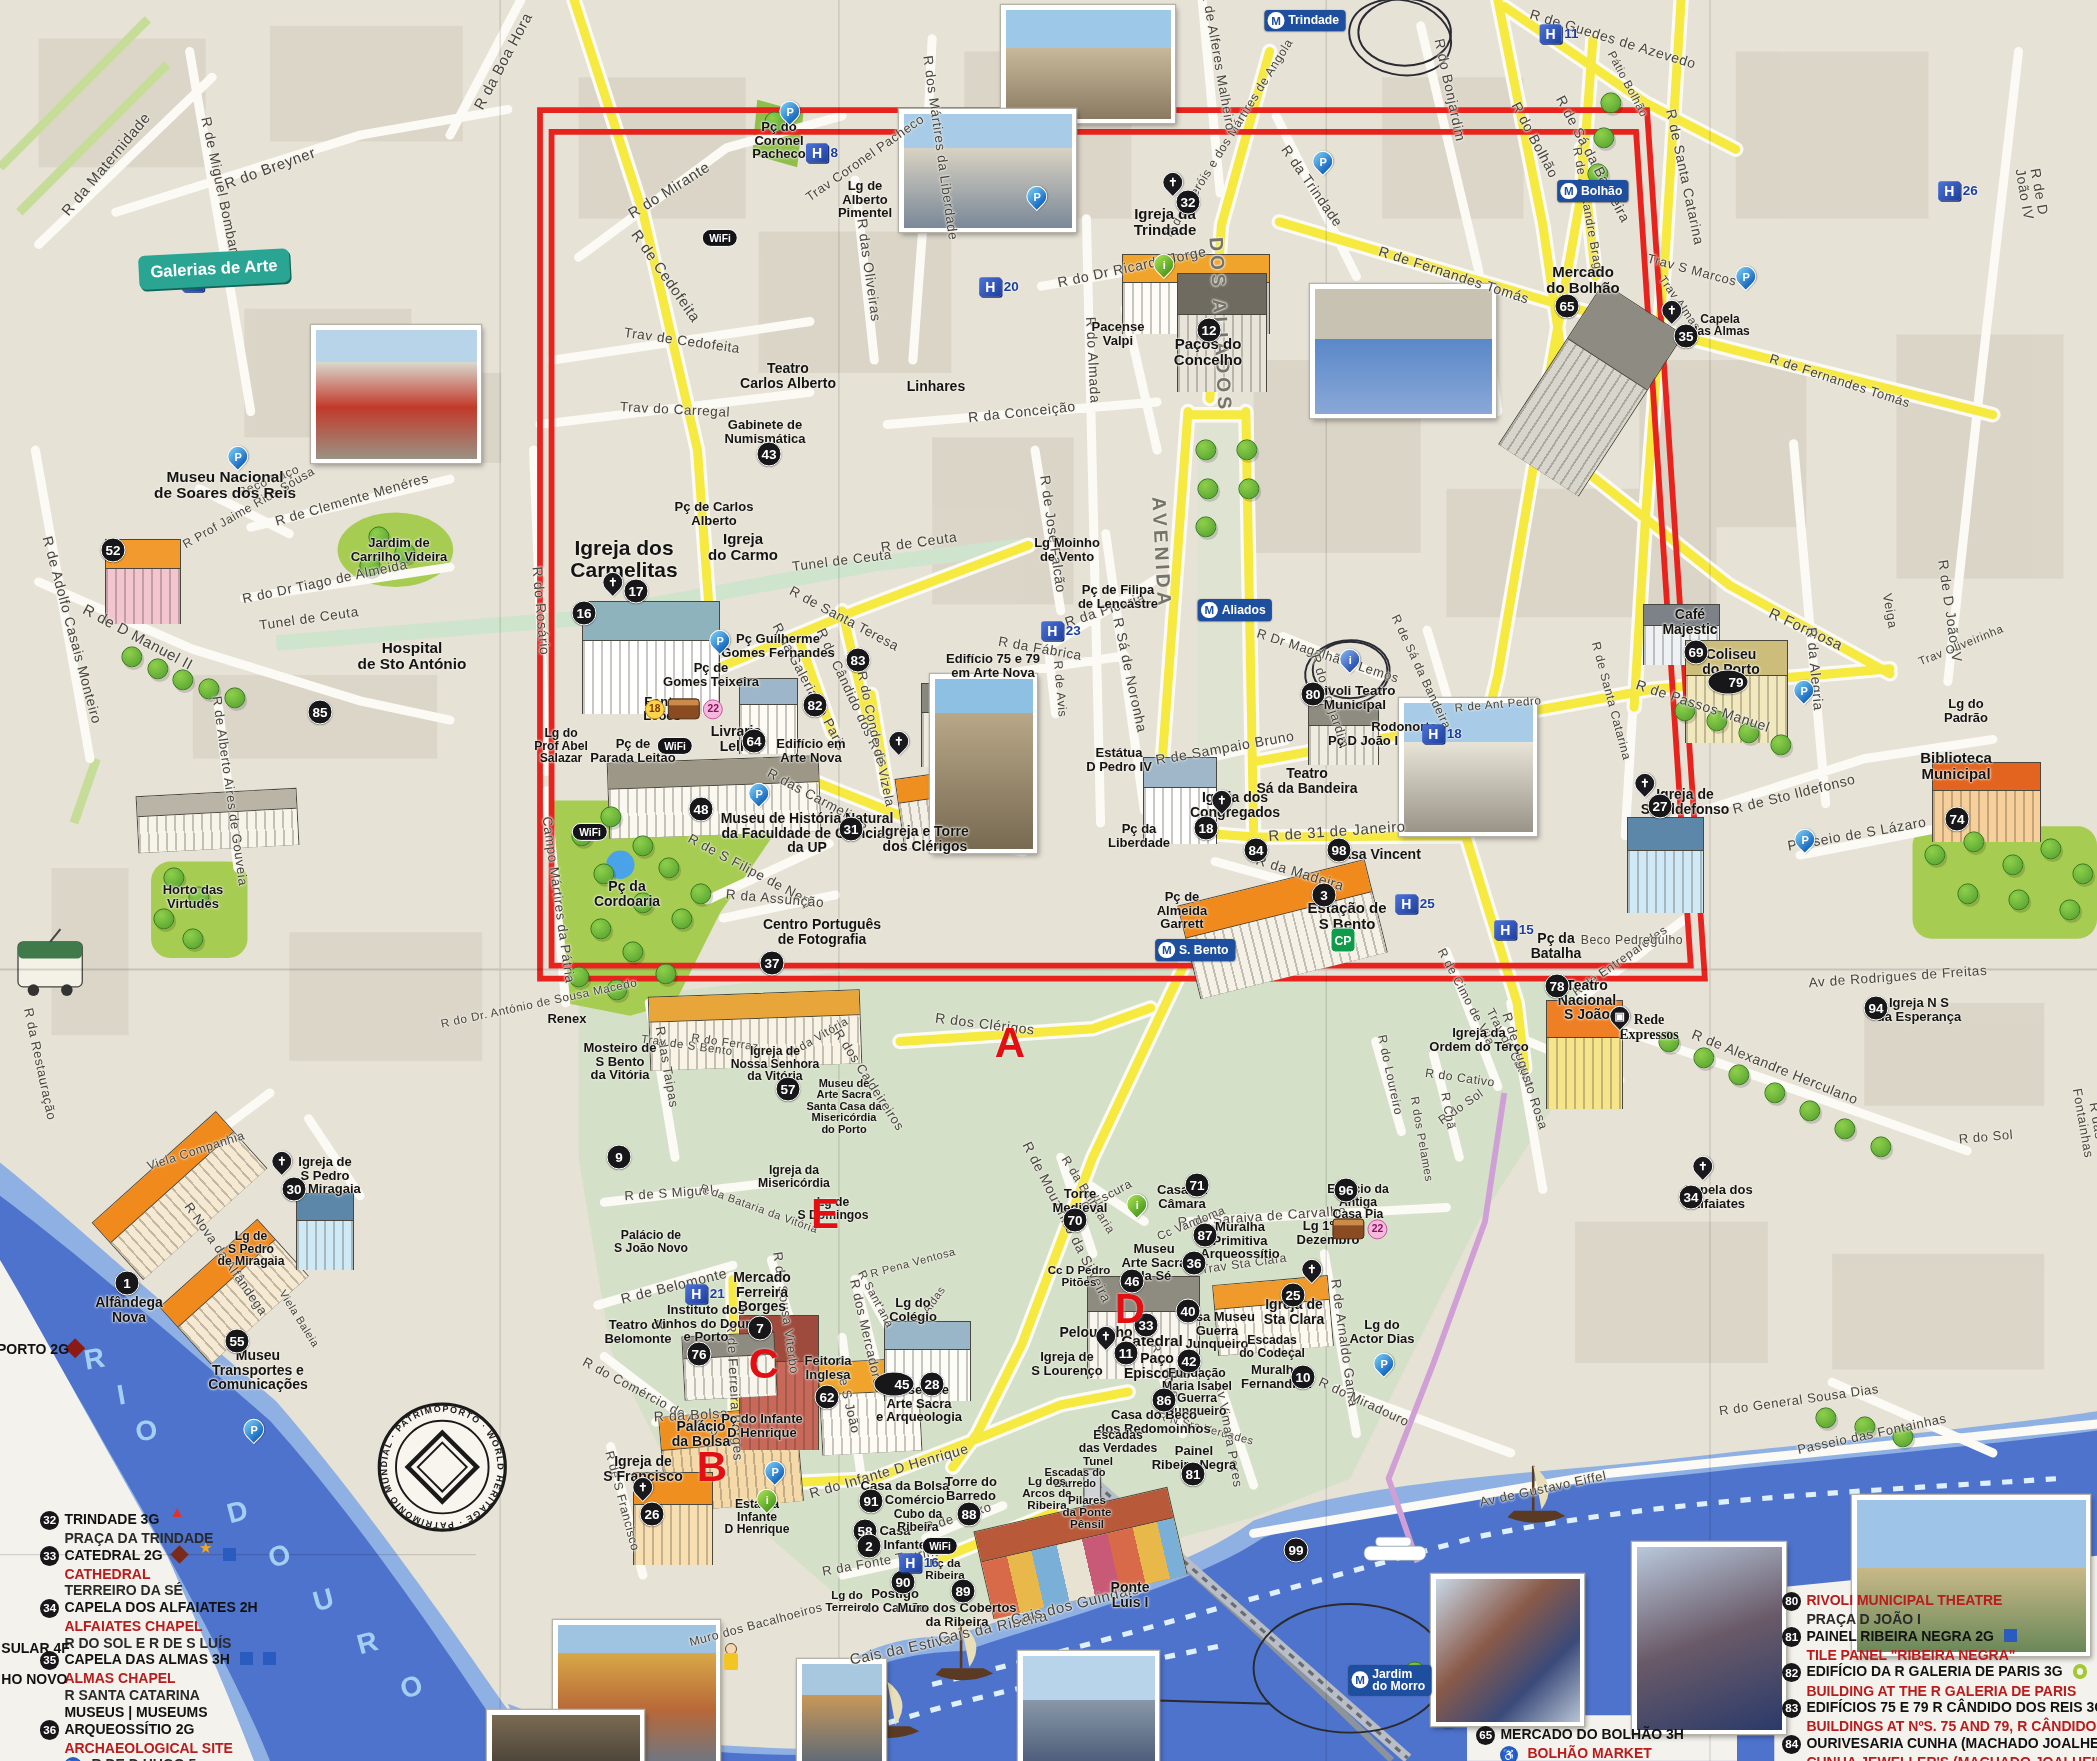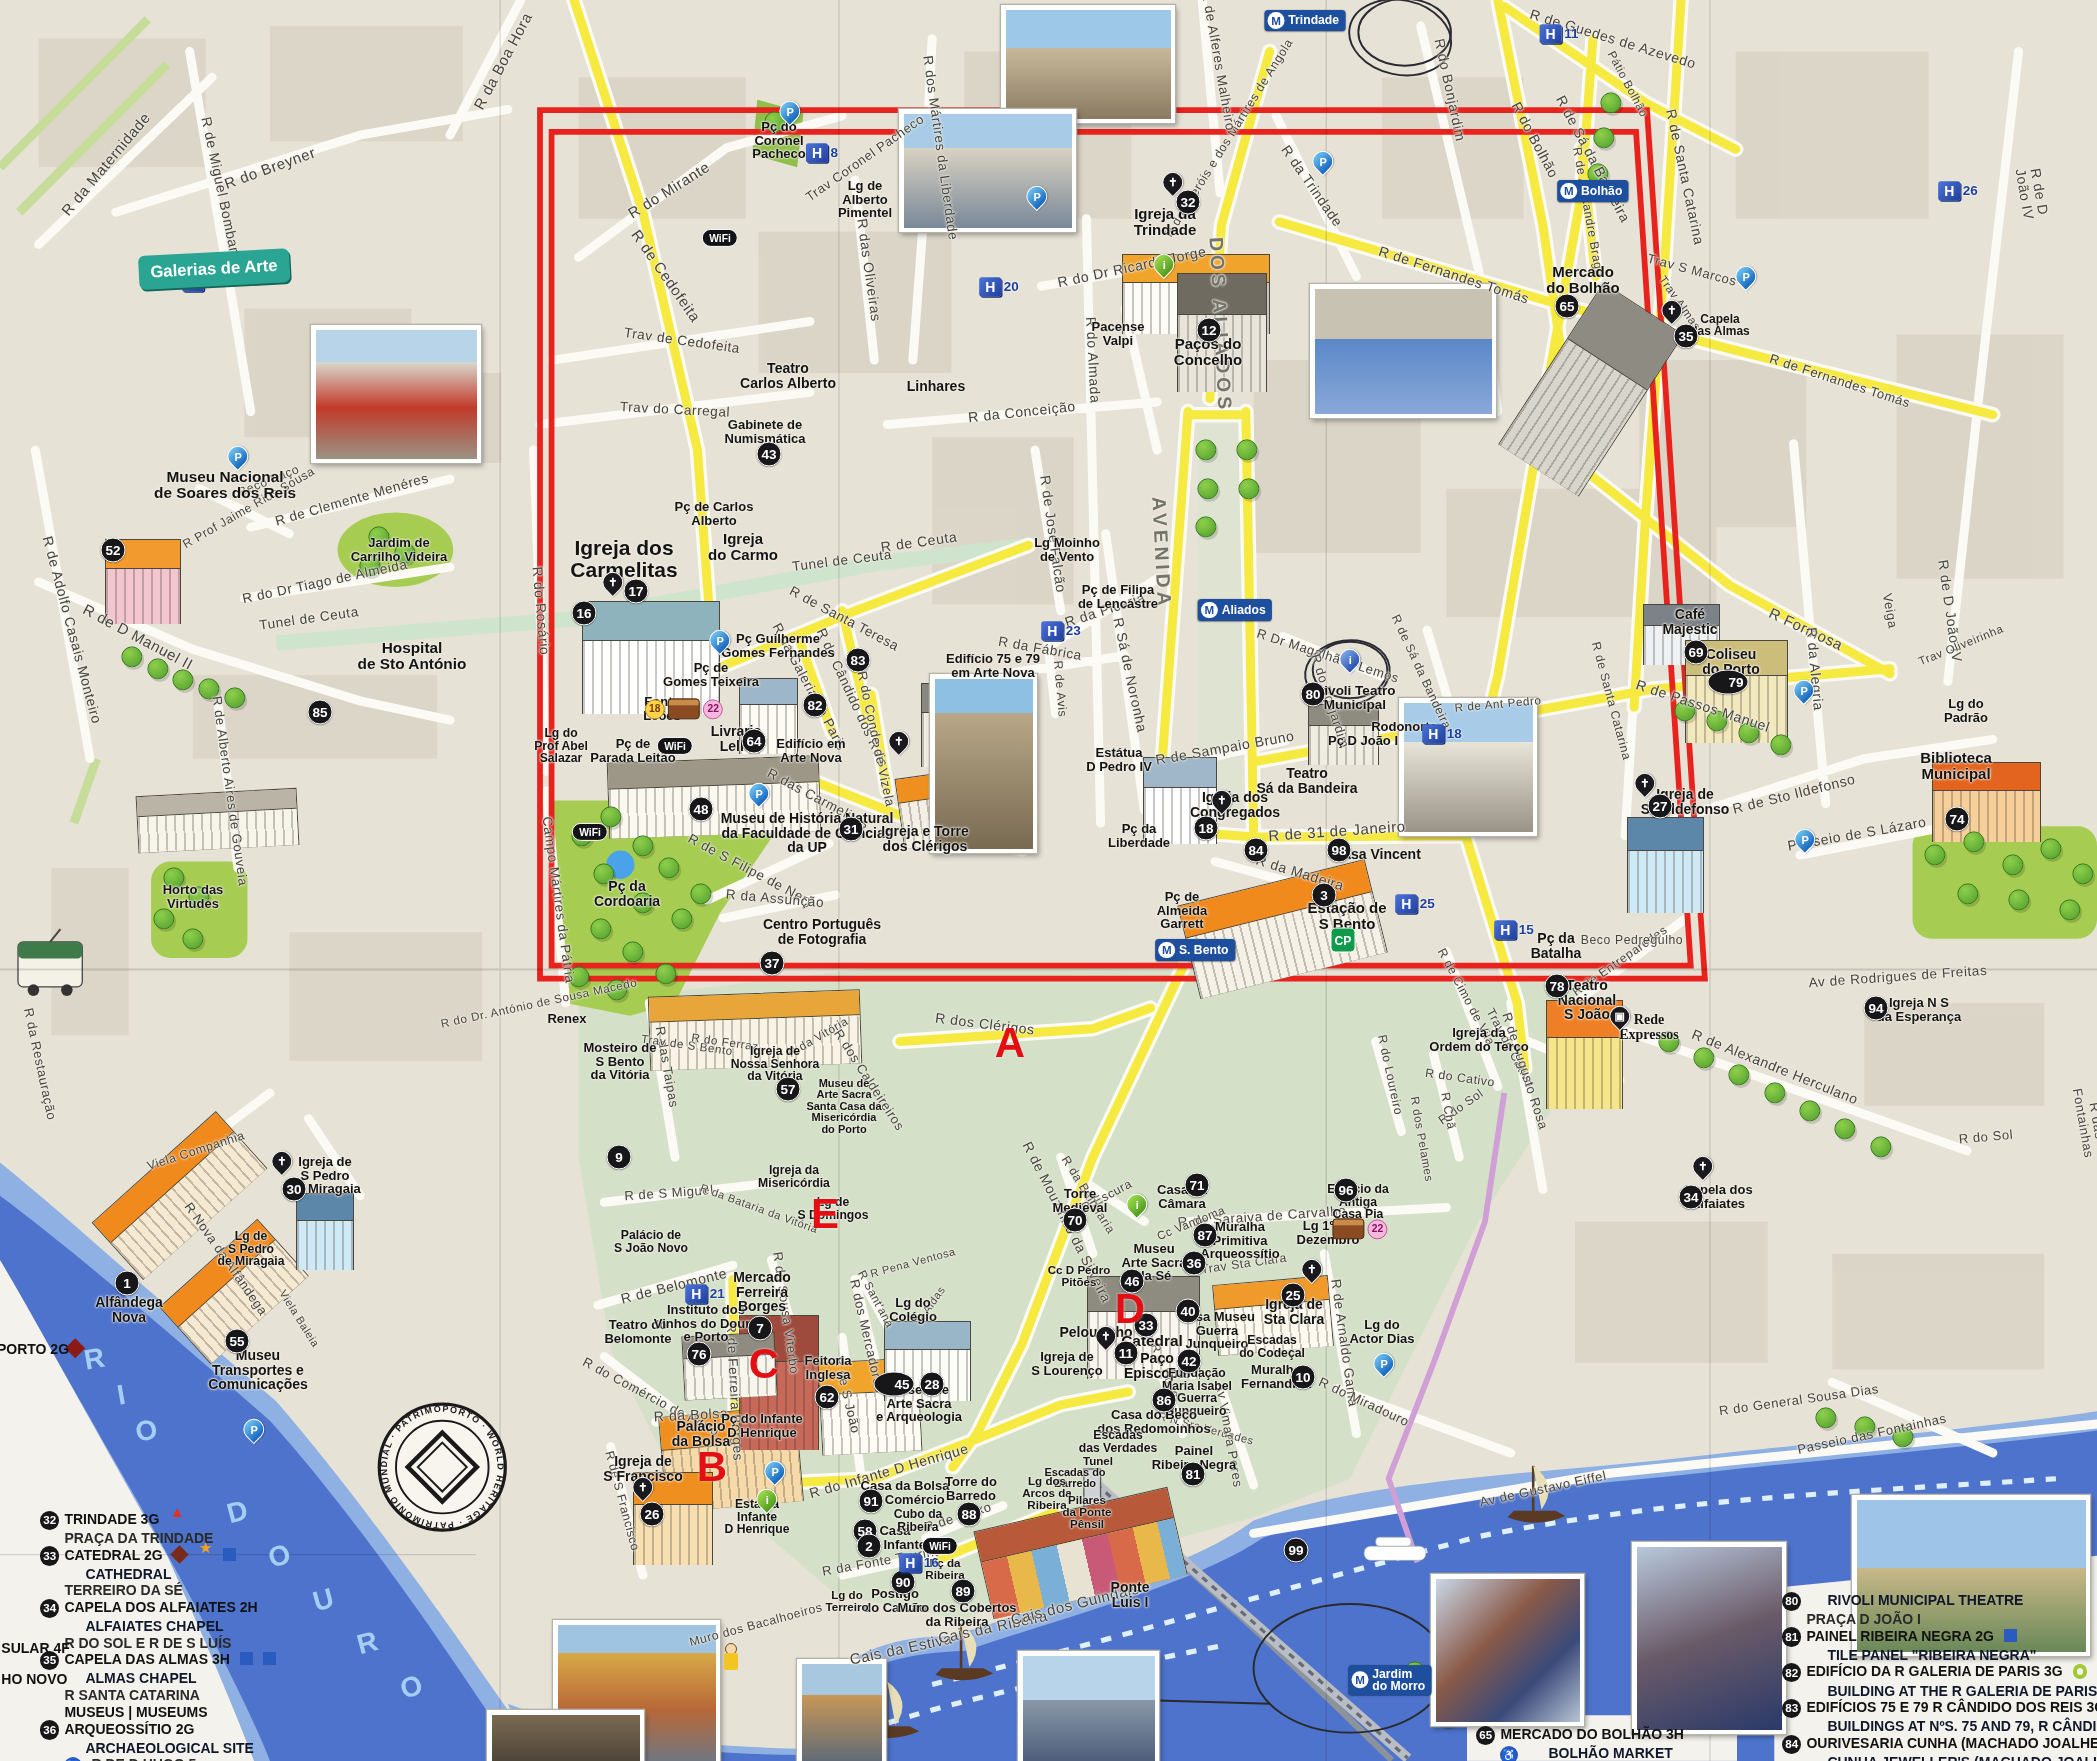--- a/index.html
+++ b/index.html
@@ -48,21 +48,21 @@
        background-image:linear-gradient(#c98a4a 30%,#8a4a22 30%);}
   .tbadge{width:18px;height:18px;border-radius:50%;color:#7a3a00;background:#ffd34d;font-size:10.3px;font-weight:bold;
        display:flex;align-items:center;justify-content:center;border:0.6px solid #b5880a;}
   .tbadge.pink{background:#f7b8dd;color:#8a1060;border-color:#c2589e;}
   .legend{position:absolute;font-size:14px;color:#111;}
   .lrow{display:flex;align-items:flex-start;gap:5.1px;margin:0 0 1.3px 0;line-height:1.08;}
   .lrow .lb{flex:0 0 auto;width:19.3px;height:19.3px;border-radius:50%;background:#17171a;color:#fff;font-size:11.6px;
        font-weight:bold;display:flex;align-items:center;justify-content:center;margin-top:-1.3px;}
   .lrow.nob{padding-left:24.4px;}
   .lt-pt{font-weight:bold;color:#121212;}
-  .lt-en{color:#0f172a;font-weight:bold;margin-left:21px;}
+  .lt-en{color:#b91c1c;font-weight:bold;}
   .lt-addr{color:#2a2a2a;font-weight:bold;}
   .lt-hdr{color:#121212;font-weight:bold;}
   .sym{display:inline-block;margin-left:5.1px;vertical-align:-1.3px;}
   .sym.tri{color:#e23028;font-size:15.4px;line-height:0;vertical-align:-2.6px;}
   .sym.dia{width:13px;height:13px;background:#7a2a1a;transform:rotate(45deg);margin-right:2.6px;}
   .sym.star{color:#f2a71b;font-size:15.4px;line-height:0;vertical-align:-2.6px;}
   .sym.bsq{width:13px;height:13px;background:#2a5cc0;}
   .sym.ring{width:6.4px;height:6.4px;border:4.5px solid #a2c832;border-radius:50%;}
   .wheel{display:inline-flex;width:18px;height:18px;border-radius:50%;background:#2a5cb8;color:#fff;
        align-items:center;justify-content:center;font-size:11.6px;margin-right:3.9px;flex:0 0 auto;}

